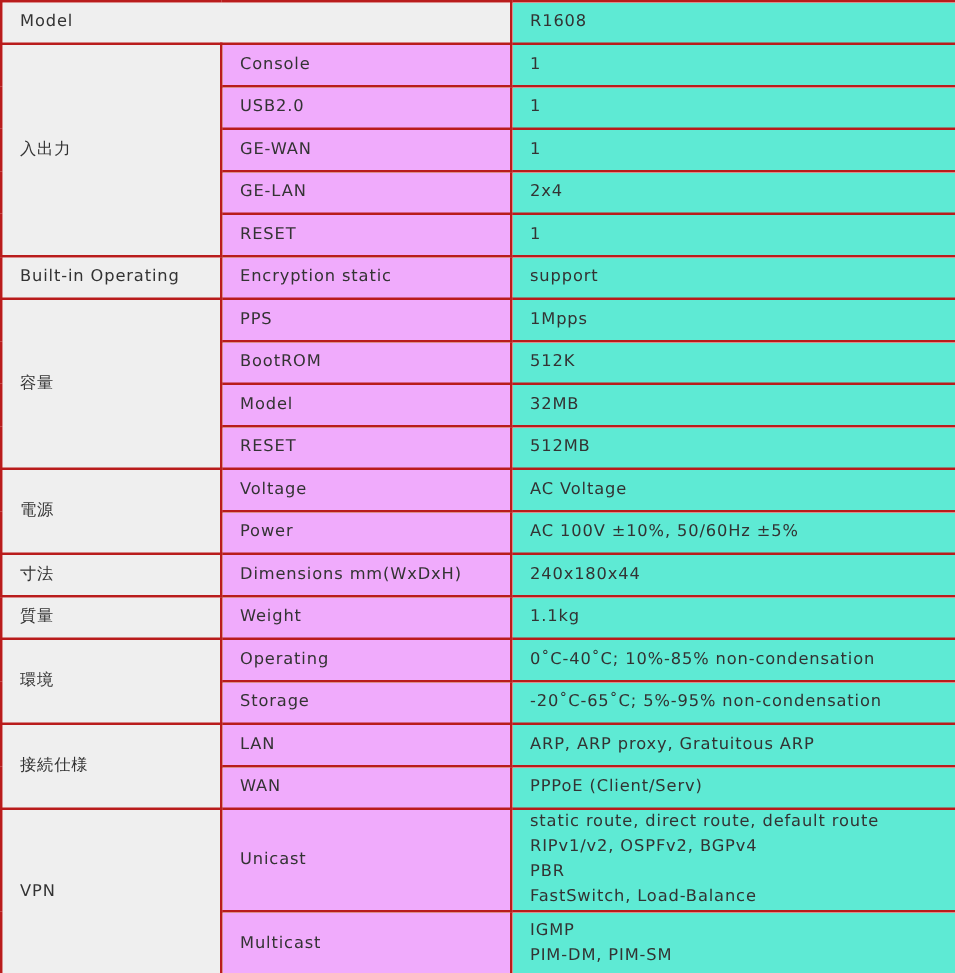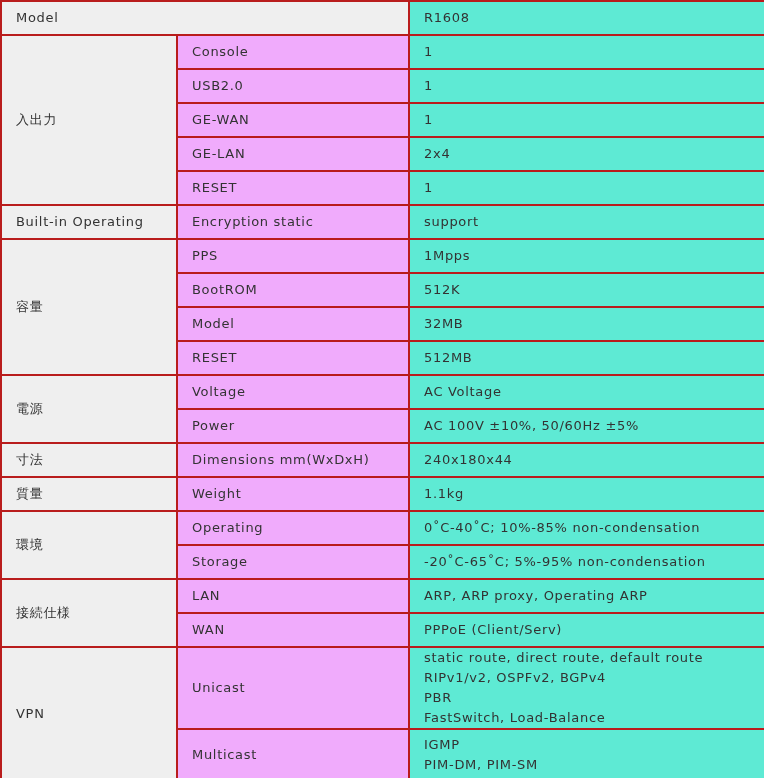--- a/index.html
+++ b/index.html
@@ -120,21 +120,21 @@
       <td class="val">0˚C-40˚C; 10%-85% non-condensation</td>
     </tr>
     <tr>
       <td class="sub">Storage</td>
       <td class="val">-20˚C-65˚C; 5%-95% non-condensation</td>
     </tr>
 
     <tr>
       <td class="cat" rowspan="2">接続仕様</td>
       <td class="sub">LAN</td>
-      <td class="val">ARP, ARP proxy, Operating ARP</td>
+      <td class="val">ARP, ARP proxy, Gratuitous ARP</td>
     </tr>
     <tr>
       <td class="sub">WAN</td>
       <td class="val">PPPoE (Client/Serv)</td>
     </tr>
 
     <tr class="h4">
       <td class="cat" rowspan="2">VPN</td>
       <td class="sub">Unicast</td>
       <td class="val">static route, direct route, default route

